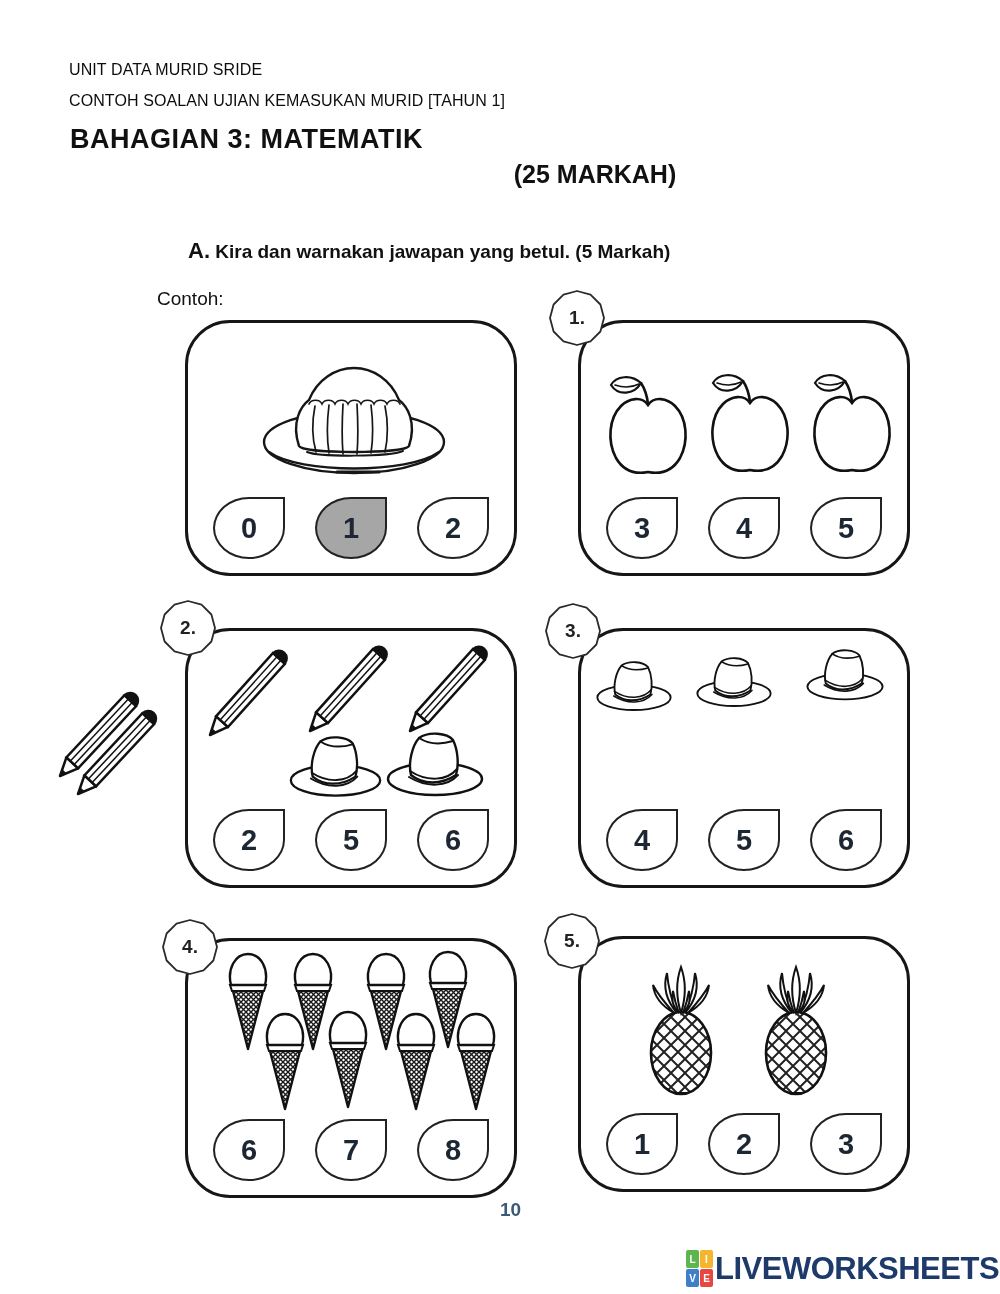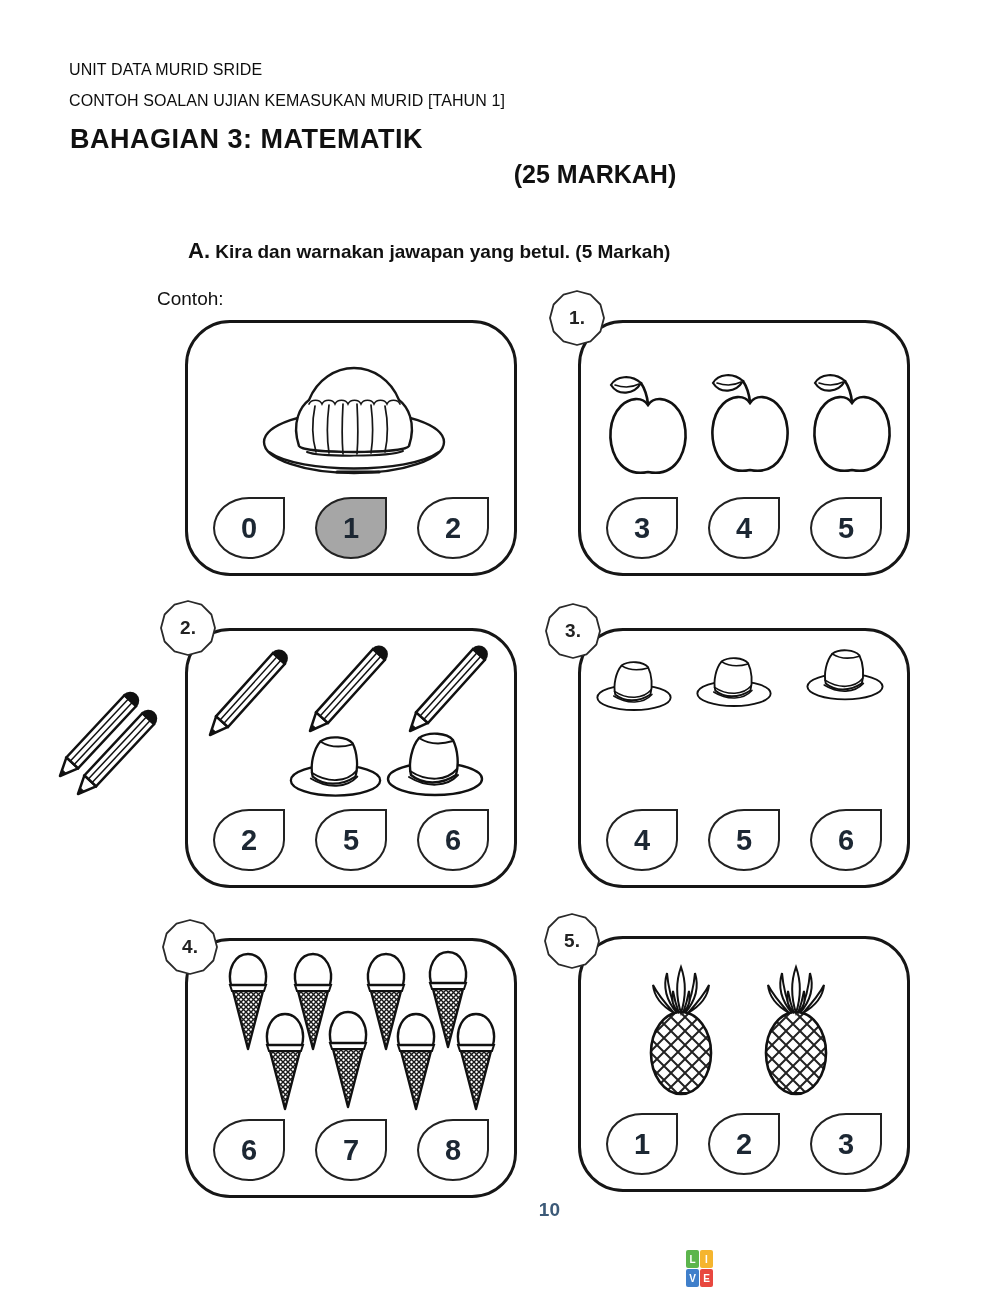--- a/index.html
+++ b/index.html
@@ -44,21 +44,21 @@
   .drop{
     width:72px;height:62px;border:2.5px solid #222;border-radius:50% 0 50% 50%;
     display:flex;align-items:center;justify-content:center;background:#fff;
     font-size:29px;font-weight:bold;color:#1c2733;box-sizing:border-box;
   }
   .drop.shaded{background:#a6a6a6;}
   
   .art{position:absolute;}
   .art svg{display:block;}
   
-  .pageno{left:500px;top:1199px;width:60px;text-align:right;font-size:19px;color:#3c5a78;font-weight:600;}
+  .pageno{left:500px;top:1199px;width:60px;text-align:left;font-size:19px;color:#3c5a78;font-weight:600;}
   .logo{left:686px;top:1250px;display:flex;align-items:center;gap:2px;}
   .logo-grid{display:grid;grid-template-columns:13px 13px;grid-template-rows:18px 18px;gap:1px;}
   .logo-grid span{display:flex;align-items:center;justify-content:center;color:#fff;
     font-size:10px;font-weight:bold;border-radius:2px;}
   .lg-l{background:#5cb54d;}
   .lg-i{background:#f5b52e;}
   .lg-v{background:#3f7fca;}
   .lg-e{background:#e8473f;}
   .logo-text{font-size:31px;font-weight:bold;color:#1d3a6b;letter-spacing:-.5px;}
 </style>
@@ -268,13 +268,14 @@
 </div>
 
 <div class="abs pageno">10</div>
 <div class="abs logo">
   <div class="logo-grid">
     <span class="lg-l">L</span>
     <span class="lg-i">I</span>
     <span class="lg-v">V</span>
     <span class="lg-e">E</span>
   </div>
+  <div class="logo-text">LIVEWORKSHEETS</div>
 </div>
 
 </body></html>

